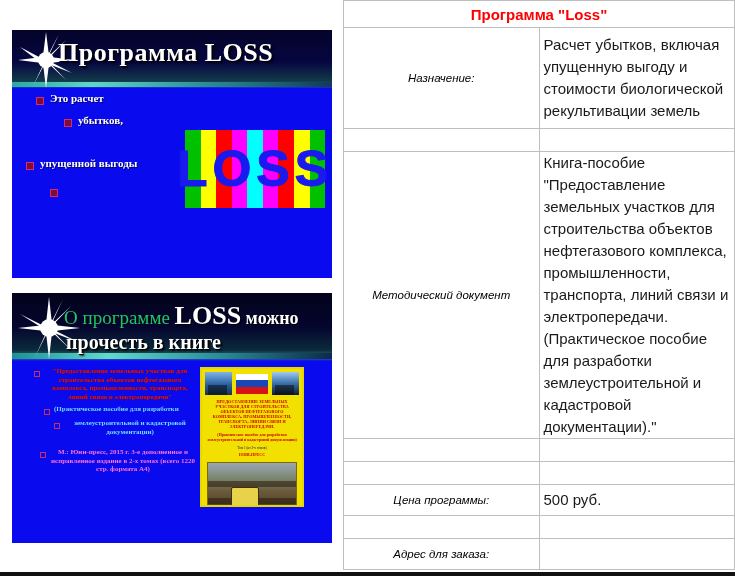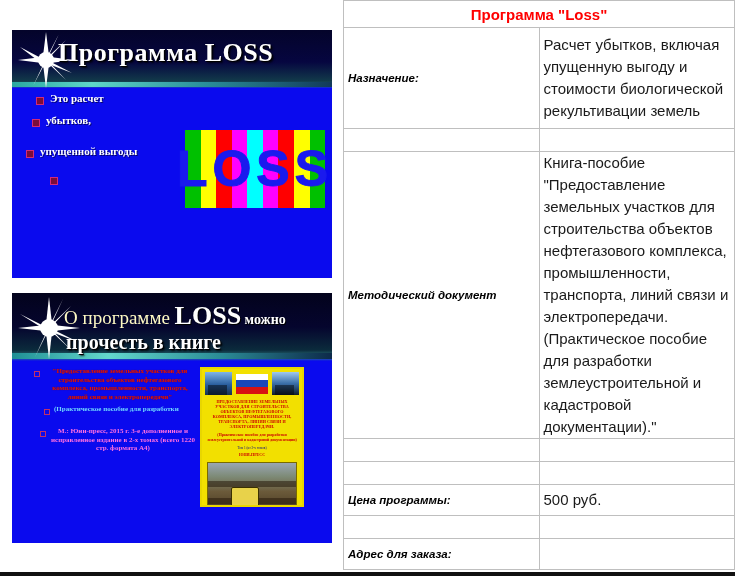--- a/index.html
+++ b/index.html
@@ -44,21 +44,21 @@
   .b-mark{
     flex:0 0 auto;width:6px;height:6px;margin-top:5px;
     border:1px solid #d42a78;background:#7a0d3a;
   }
   .b-txt{
     font-family:"Liberation Serif", serif;
     font-weight:bold;font-size:11px;line-height:13px;color:#ffffff;
     margin-left:6px;text-shadow:1px 1px 0 rgba(0,0,0,.55);
   }
   .bl1{padding-left:24px;}
-  .bl2{padding-left:20px;}
+  .bl2{padding-left:52px;}
   .bl3{padding-left:14px;}
   .bl4{padding-left:38px;}
 
   
   .loss-logo{
     position:absolute;left:173px;top:100px;width:140px;height:78px;
     display:flex;overflow:hidden;
   }
   .loss-logo .stripe{flex:1 1 auto;height:100%;}
   .loss-word{
@@ -77,23 +77,23 @@
     background:linear-gradient(180deg,#03031c 0%,#05052e 50%,#0b2b3c 84%,#2d7d86 95%,#0a0aee 100%);
   }
   .s2-rule{
     position:absolute;left:0;top:60px;width:320px;height:6px;
     background:linear-gradient(90deg,#1f8f94 0%,#63d8cc 30%,#2b8c96 65%,#0d2a4a 100%);
   }
   .s2-title1{
     position:absolute;left:52px;top:8px;white-space:nowrap;
     font-family:"Liberation Serif", serif;font-size:19px;
   }
-  .s2-title1 .t-teal{color:#fef9c3;}
+  .s2-title1 .t-teal{color:#22c55e;}
   .s2-title1 .t-big{color:#ffffff;font-weight:bold;font-size:26px;text-shadow:1px 1px 0 #000;}
-  .s2-title1 .t-wh{color:#ffffff;font-weight:bold;font-size:14px;text-shadow:1px 1px 0 #000;}
+  .s2-title1 .t-wh{color:#ffffff;font-weight:bold;font-size:18px;text-shadow:1px 1px 0 #000;}
   .s2-title2{
     position:absolute;left:54px;top:38px;white-space:nowrap;
     font-family:"Liberation Serif", serif;font-weight:bold;font-size:20px;color:#ffffff;
     text-shadow:1px 1px 0 #000,2px 2px 2px rgba(0,0,0,.75);
   }
 
   .s2-bullets{position:absolute;left:6px;top:74px;width:178px;}
   .r-row{display:flex;align-items:flex-start;margin-bottom:4px;}
   .r-mark{flex:0 0 auto;width:4px;height:4px;margin-top:4px;border:1px solid #c0306a;}
   .r-txt{margin-left:4px;font-family:"Liberation Serif", serif;font-weight:bold;font-size:7px;line-height:8.5px;}
@@ -153,22 +153,22 @@
     vertical-align:middle;
     padding:0 4px;
   }
   .title-cell{
     height:26px;text-align:center;
     color:#ff0000;font-weight:bold;font-size:15px;
     border-left:1px solid #bfbfbf;border-right:1px solid #bfbfbf;
     border-top:1px solid #bfbfbf;border-bottom:1px solid #bfbfbf;
   }
   .lbl{
-    width:138px;
-    font-weight:bold;font-style:italic;font-size:11.5px;color:#000;
+    width:138px;text-align:center;
+    font-weight:normal;font-style:italic;font-size:11.5px;color:#000;
   }
   .val{
     text-align:left;font-size:15px;color:#1a1a1a;line-height:22px;
   }
   .spacer td{height:22px;border:1px solid #bfbfbf;}
   .bottombar{position:absolute;left:0;top:572px;width:735px;height:4px;background:#111111;}
 </style>
 </head>
 <body>
 
@@ -204,21 +204,21 @@
 
       <div class="s1-bullets">
         <div class="b-row bl1">
           <span class="b-mark"></span>
           <span class="b-txt">Это расчет</span>
         </div>
         <div class="b-row bl2">
           <span class="b-mark"></span>
           <span class="b-txt">убытков,</span>
         </div>
-        <div class="b-row bl3" style="margin-top:18px">
+        <div class="b-row bl3" style="margin-top:30px">
           <span class="b-mark"></span>
           <span class="b-txt">упущенной выгоды</span>
         </div>
         <div class="b-row bl4" style="margin-top:14px">
           <span class="b-mark"></span>
         </div>
       </div>
 
       <div class="loss-logo" id="lossStripes">
           <div class="stripe" style="background: rgb(0, 192, 0);"></div>
@@ -265,20 +265,24 @@
 
       <div class="s2-bullets">
         <div class="r-row rl1">
           <span class="r-mark"></span>
           <span class="r-txt red ctr">"Предоставление земельных участков для строительства объектов нефтегазового комплекса, промышленности, транспорта, линий связи и электропередачи"</span>
         </div>
         <div class="r-row rl2">
           <span class="r-mark"></span>
           <span class="r-txt cyan ctr">(Практическое пособие для разработки</span>
         </div>
+        <div class="r-row rl3">
+          <span class="r-mark"></span>
+          <span class="r-txt cyan ctr">землеустроительной и кадастровой документации)</span>
+        </div>
         <div class="r-row rl4" style="margin-top:12px">
           <span class="r-mark"></span>
           <span class="r-txt mag ctr">М.: Юни-пресс, 2015 г. 3-е дополненное и исправленное издание в 2-х томах (всего 1220 стр. формата А4)</span>
         </div>
       </div>
 
       <div class="book">
         <div class="bk-top">
           <div class="bk-ph"></div>
           <div class="bk-flag">

